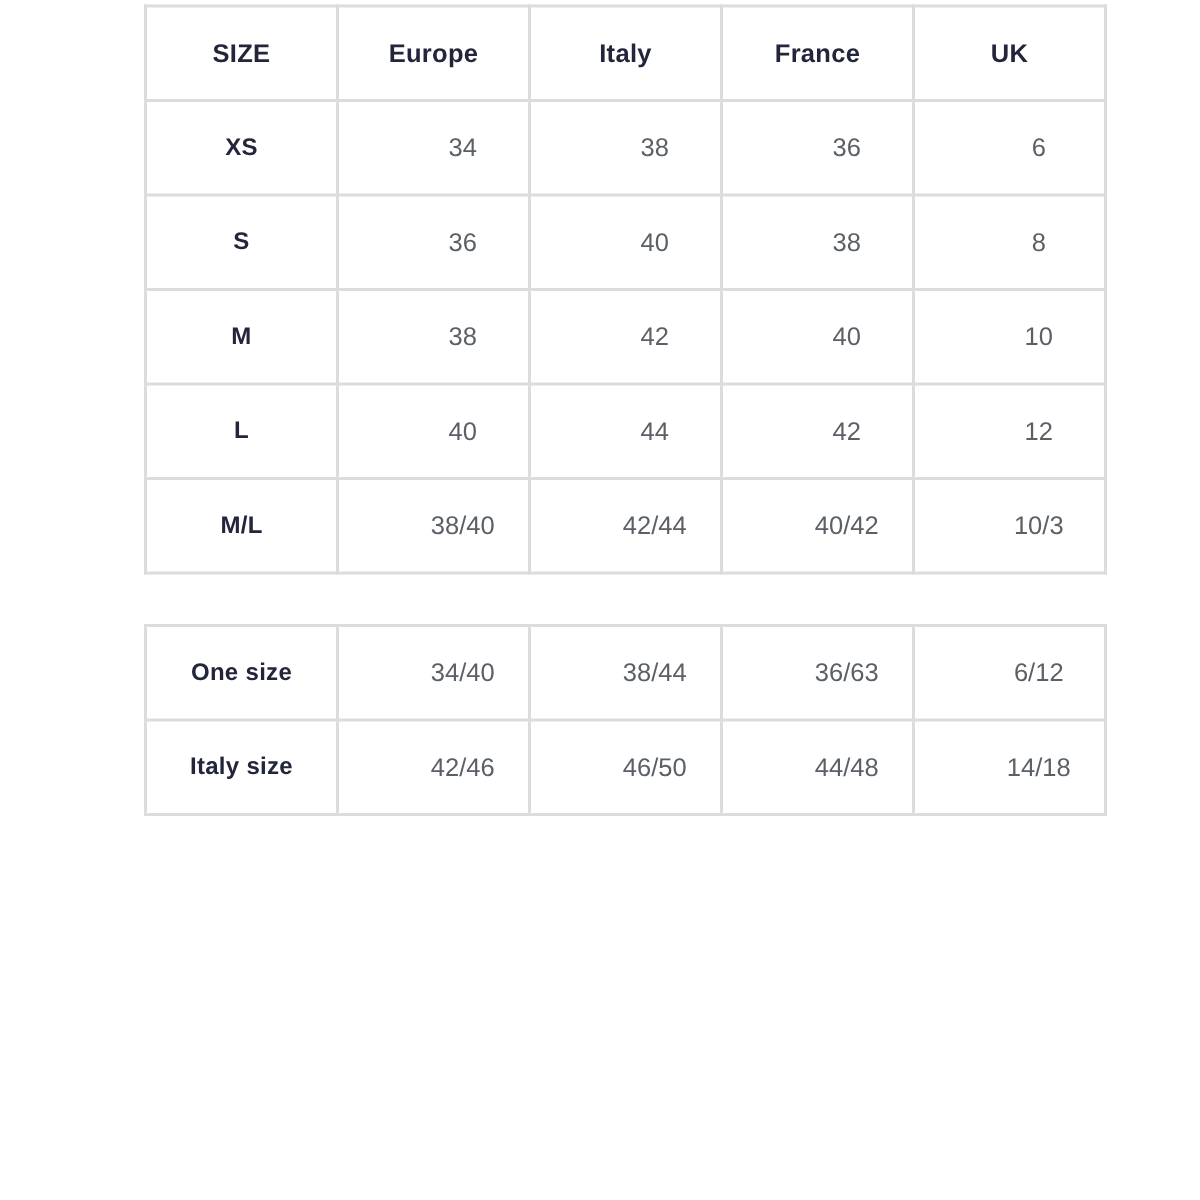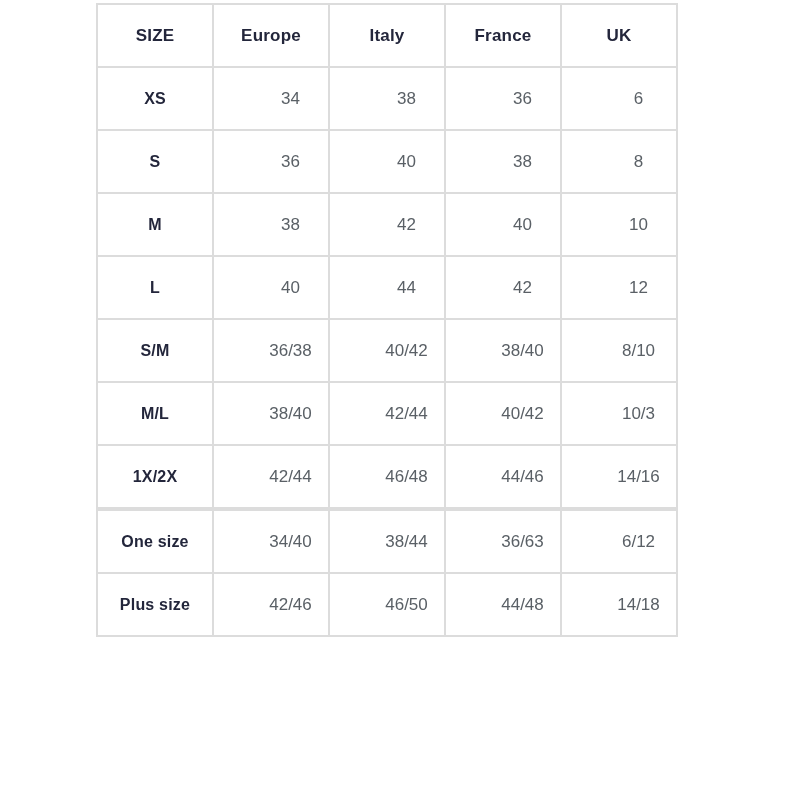--- a/index.html
+++ b/index.html
@@ -13,21 +13,21 @@
   }
   .page {
     position: relative;
     width: 800px;
     height: 800px;
     box-sizing: border-box;
     padding: 3px 0 0 96px;
   }
   table.size-table {
     border-collapse: collapse;
-    width: 582px;
+    width: 642px;
     table-layout: fixed;
     background: #ffffff;
   }
   table.size-table th,
   table.size-table td {
     border: 2px solid #dcdcdc;
     text-align: center;
     vertical-align: middle;
     height: 61px;
     padding: 0;
@@ -45,20 +45,21 @@
     color: #23263b;
     letter-spacing: 0.2px;
   }
   table.size-table td.value {
     font-size: 17px;
     font-weight: 400;
     color: #5a6066;
     padding-left: 39px;
   }
   table.size-table.second {
+    margin-top: 33px;
   }
 </style>
 </head>
 <body>
 
 <div class="page">
 
   <table class="size-table">
     <thead>
       <tr id="t1-head">
@@ -92,54 +93,40 @@
           <td class="value">10</td>
         </tr>
         <tr>
           <td class="label">L</td>
           <td class="value">40</td>
           <td class="value">44</td>
           <td class="value">42</td>
           <td class="value">12</td>
         </tr>
         <tr>
-          <td class="label">S/M</td>
-          <td class="value">36/38</td>
-          <td class="value">40/42</td>
-          <td class="value">38/40</td>
-          <td class="value">8/10</td>
-        </tr>
-        <tr>
           <td class="label">M/L</td>
           <td class="value">38/40</td>
           <td class="value">42/44</td>
           <td class="value">40/42</td>
           <td class="value">10/3</td>
-        </tr>
-        <tr>
-          <td class="label">1X/2X</td>
-          <td class="value">42/44</td>
-          <td class="value">46/48</td>
-          <td class="value">44/46</td>
-          <td class="value">14/16</td>
         </tr>
       </tbody>
   </table>
 
   <table class="size-table second">
     <tbody id="t2-body">
         <tr>
           <td class="label">One size</td>
           <td class="value">34/40</td>
           <td class="value">38/44</td>
           <td class="value">36/63</td>
           <td class="value">6/12</td>
         </tr>
         <tr>
-          <td class="label">Plus size</td>
+          <td class="label">Italy size</td>
           <td class="value">42/46</td>
           <td class="value">46/50</td>
           <td class="value">44/48</td>
           <td class="value">14/18</td>
         </tr>
       </tbody>
   </table>
 
 </div>
 

